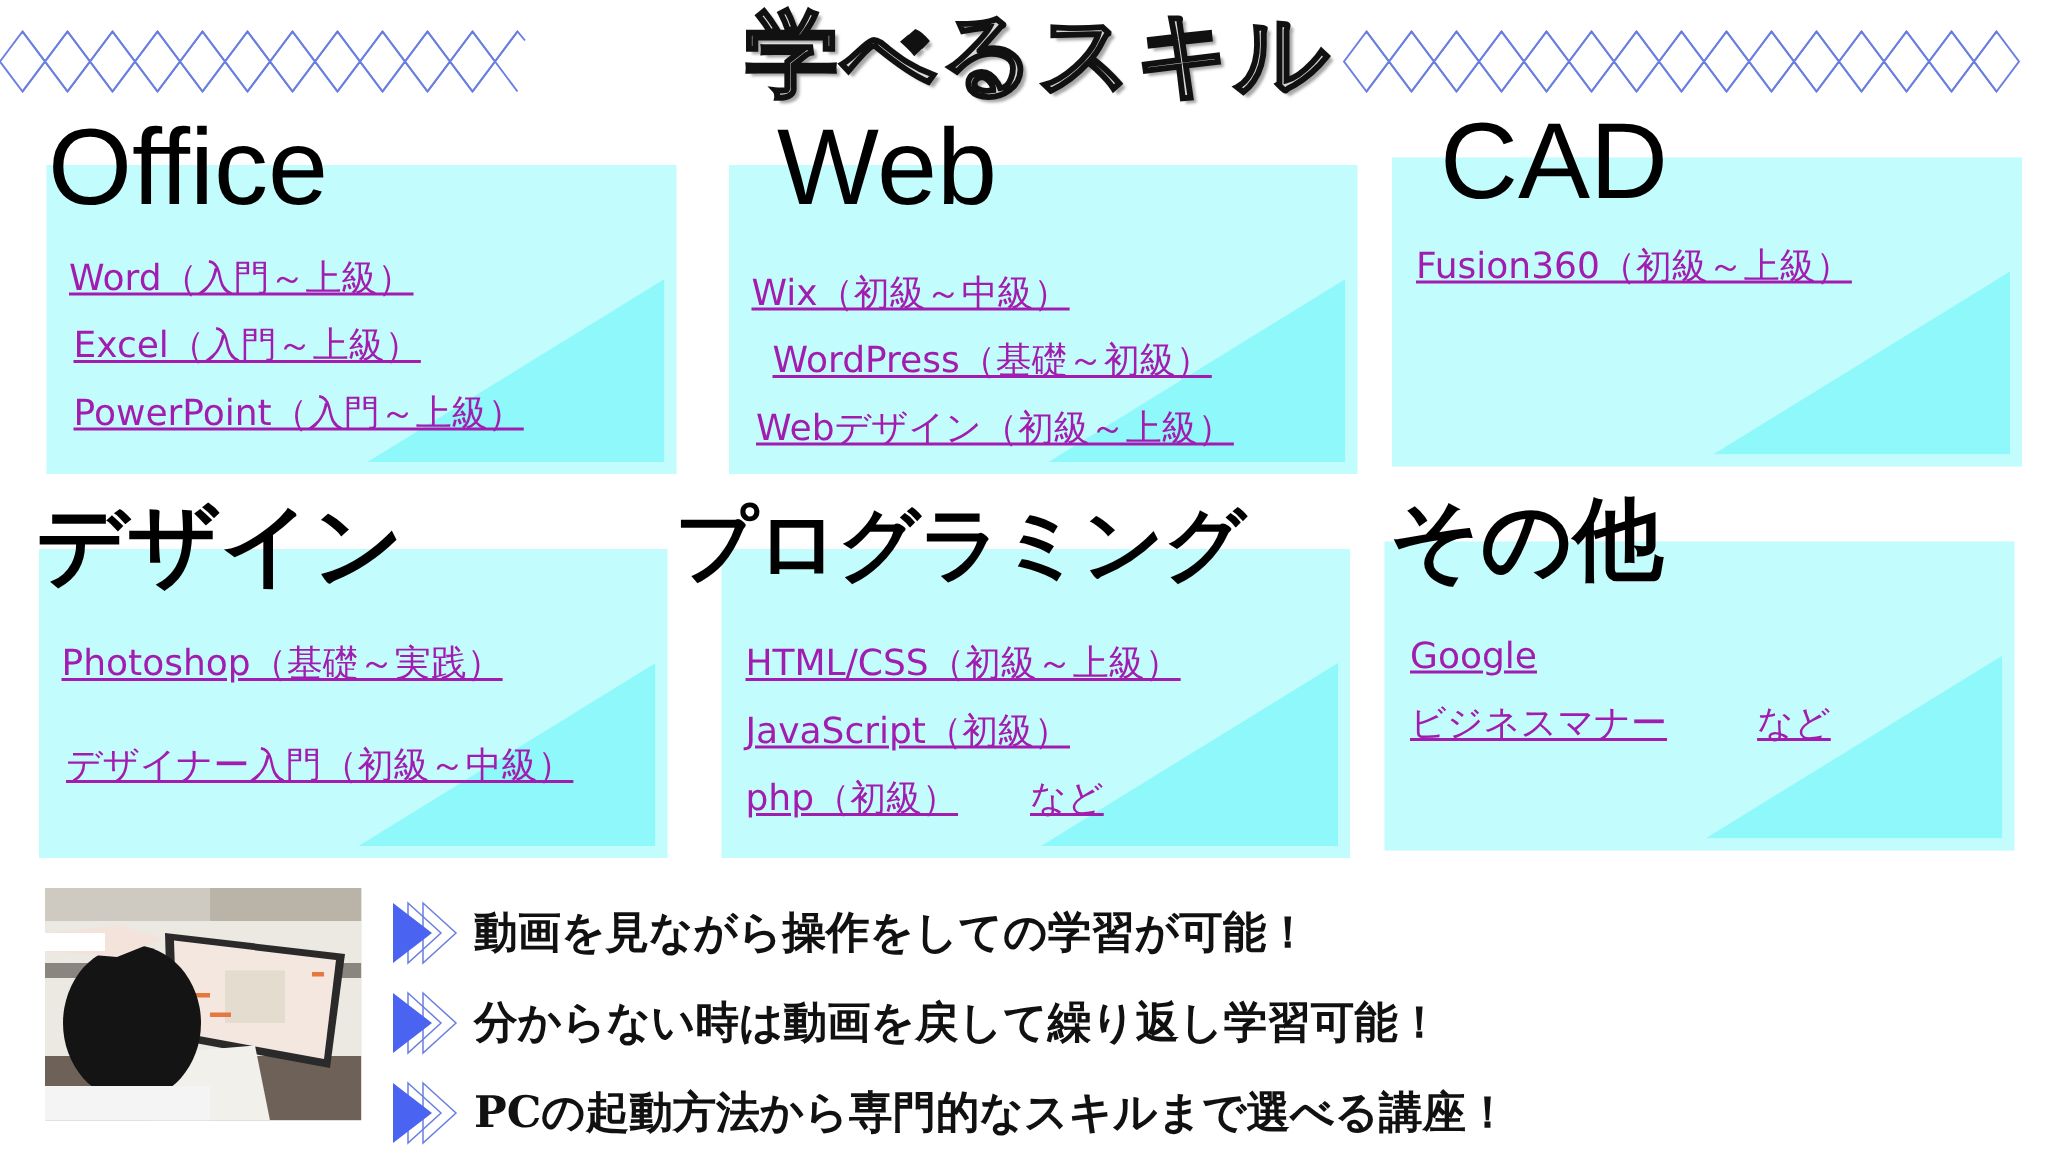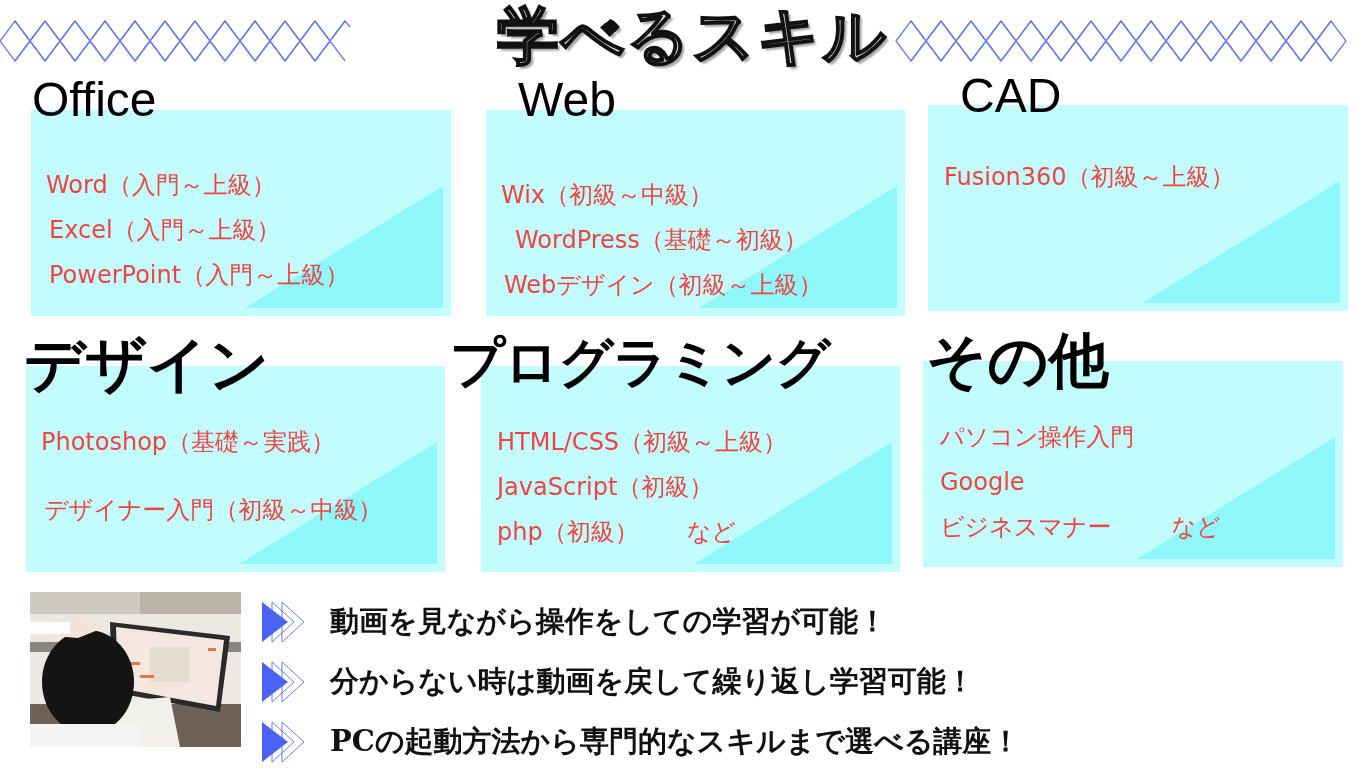--- a/index.html
+++ b/index.html
@@ -25,40 +25,40 @@
       position: absolute; background: #c2fcfc; overflow: hidden;
     }
     .card .box .tri {
       position: absolute; right: 8px; bottom: 8px;
       background: #8ef8fa;
       clip-path: polygon(100% 0, 100% 100%, 0 100%);
     }
     .card .heading {
       position: absolute; white-space: nowrap; color: #000; line-height: 1;
     }
-    .heading.sans { font-family: "Liberation Sans", "DejaVu Sans", sans-serif; font-size: 48px; font-weight: normal; }
+    .heading.sans { font-family: "Liberation Sans", "DejaVu Sans", sans-serif; font-size: 72px; font-weight: normal; }
     .heading.serif { font-family: "DejaVu Serif", "Liberation Serif", serif; font-size: 60px; font-weight: bold; }
     .card .items { position: absolute; list-style: none; }
     .card .items li {
       font-family: "DejaVu Sans", sans-serif; font-size: 24px; line-height: 45px;
-      white-space: nowrap; color: #ef4444;
+      white-space: nowrap; color: #a21caf; text-decoration: underline;
     }
     .card .items li .nado { margin-left: 48px; }
 
     .photo {
       position: absolute; left: 30px; top: 592px; width: 211px; height: 155px;
       background: #e9e4dc; overflow: hidden;
     }
 
     .bullets { position: absolute; left: 260px; top: 592px; }
     .bullet-row { position: relative; height: 60px; display: flex; align-items: center; }
     .bullet-row .arrow { width: 54px; height: 44px; flex: 0 0 54px; }
     .bullet-row .btext {
       font-family: "DejaVu Serif", "Liberation Serif", serif; font-size: 29px; font-weight: bold;
-      white-space: nowrap; color: #111; margin-left: 16px;
+      white-space: nowrap; color: #111; margin-left: 2px;
     }
   </style>
 </head>
 <body>
 
 <div class="diamonds left">
   <svg width="460" height="42" viewBox="0 0 460 42">
     <g fill="none" stroke="#6a7fe0" stroke-width="1.3">
       <path d="M0 21 L15 1 L30 21 L15 41 Z M30 21 L45 1 L60 21 L45 41 Z M60 21 L75 1 L90 21 L75 41 Z M90 21 L105 1 L120 21 L105 41 Z M120 21 L135 1 L150 21 L135 41 Z M150 21 L165 1 L180 21 L165 41 Z M180 21 L195 1 L210 21 L195 41 Z M210 21 L225 1 L240 21 L225 41 Z M240 21 L255 1 L270 21 L255 41 Z M270 21 L285 1 L300 21 L285 41 Z M300 21 L315 1 L330 21 L315 41 Z M330 21 L345 1 L350 7"></path>
       <path d="M15 1 L45 41 M45 1 L15 41 M45 1 L75 41 M75 1 L45 41 M75 1 L105 41 M105 1 L75 41 M105 1 L135 41 M135 1 L105 41 M135 1 L165 41 M165 1 L135 41 M165 1 L195 41 M195 1 L165 41 M195 1 L225 41 M225 1 L195 41 M225 1 L255 41 M255 1 L225 41 M255 1 L285 41 M285 1 L255 41 M285 1 L315 41 M315 1 L285 41 M315 1 L345 41 M345 1 L315 41"></path>
@@ -134,21 +134,20 @@
     </li>
   </ul>
 </section>
 
 <section class="card" style="left:0;top:0;">
   <div class="box" style="left:923px;top:361px;width:420px;height:206px;">
     <div class="tri" style="width:198px;height:122px;"></div>
   </div>
   <h2 class="heading serif" style="left:926px;top:330px;text-align:right;">その他</h2>
   <ul class="items" style="left:940px;top:415px;">
-    <li>パソコン操作入門</li>
     <li>Google</li>
     <li>
       <span>ビジネスマナー</span><span class="nado" style="margin-left:60px;">など</span>
     </li>
   </ul>
 </section>
 
 <div class="photo">
   <svg width="211" height="155" viewBox="0 0 211 155">
     <rect x="0" y="0" width="211" height="155" fill="#ece8e2"></rect>

